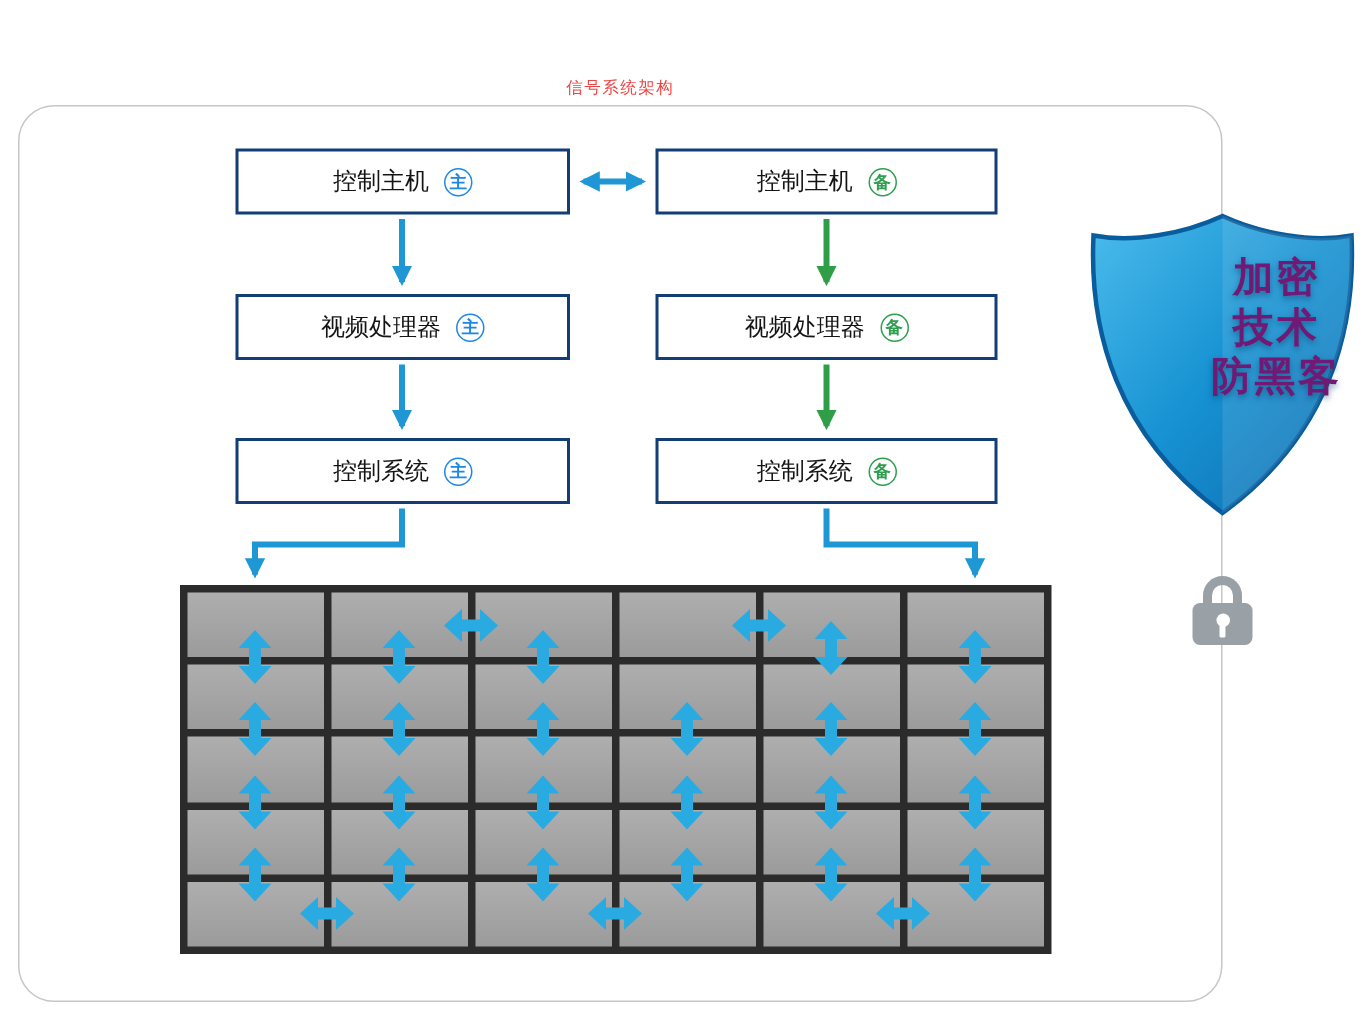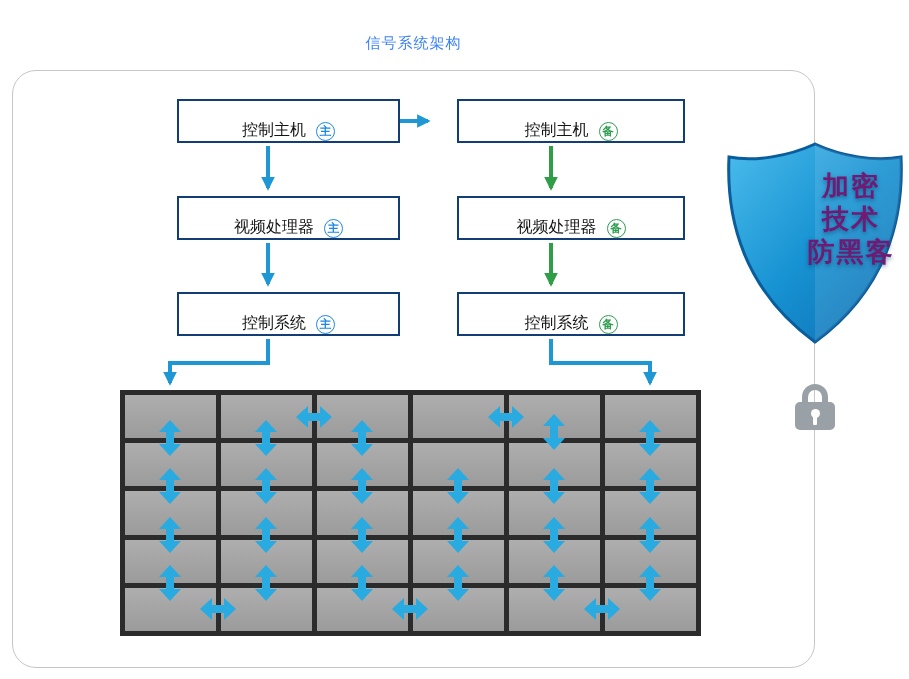--- a/index.html
+++ b/index.html
@@ -1,31 +1,31 @@
 <!DOCTYPE html>
 <html><head>
 <meta charset="utf-8">
 <style>
   html,body{margin:0;padding:0;background:#ffffff;}
   .canvas{
     position:relative;width:909px;height:679px;background:#ffffff;overflow:hidden;
     font-family:"DejaVu Sans","Liberation Sans",sans-serif;
   }
   .page-title{
-    position:absolute;left:12px;top:34px;width:803px;text-align:center;
-    font-size:15px;color:#3b82f6;letter-spacing:1px;
+    position:absolute;left:12px;top:51px;width:803px;text-align:center;
+    font-size:11px;color:#ef4444;letter-spacing:1px;
   }
   .panel{
     position:absolute;left:12px;top:70px;width:803px;height:598px;
     border:1.5px solid #c6c6c6;border-radius:24px;box-sizing:border-box;background:#ffffff;
   }
   .node{
     position:absolute;height:44px;background:#ffffff;border:2.5px solid #123d75;
-    box-sizing:border-box;display:flex;align-items:flex-end;justify-content:center;gap:10px;
-    font-size:16px;color:#141414;margin-left:20px;
+    box-sizing:border-box;display:flex;align-items:center;justify-content:center;gap:10px;
+    font-size:16px;color:#141414;
   }
   .badge{
     width:19px;height:19px;border-radius:50%;font-size:11.5px;font-weight:bold;
     display:flex;align-items:center;justify-content:center;flex:0 0 auto;box-sizing:border-box;
   }
   .b-primary{border:1.7px solid #1e88e5;color:#1e88e5;}
   .b-backup{border:1.7px solid #2e9e4f;color:#2e9e4f;}
   .connectors{position:absolute;left:0;top:0;pointer-events:none;}
   .wall{
     position:absolute;left:120px;top:390px;width:581px;height:246px;

